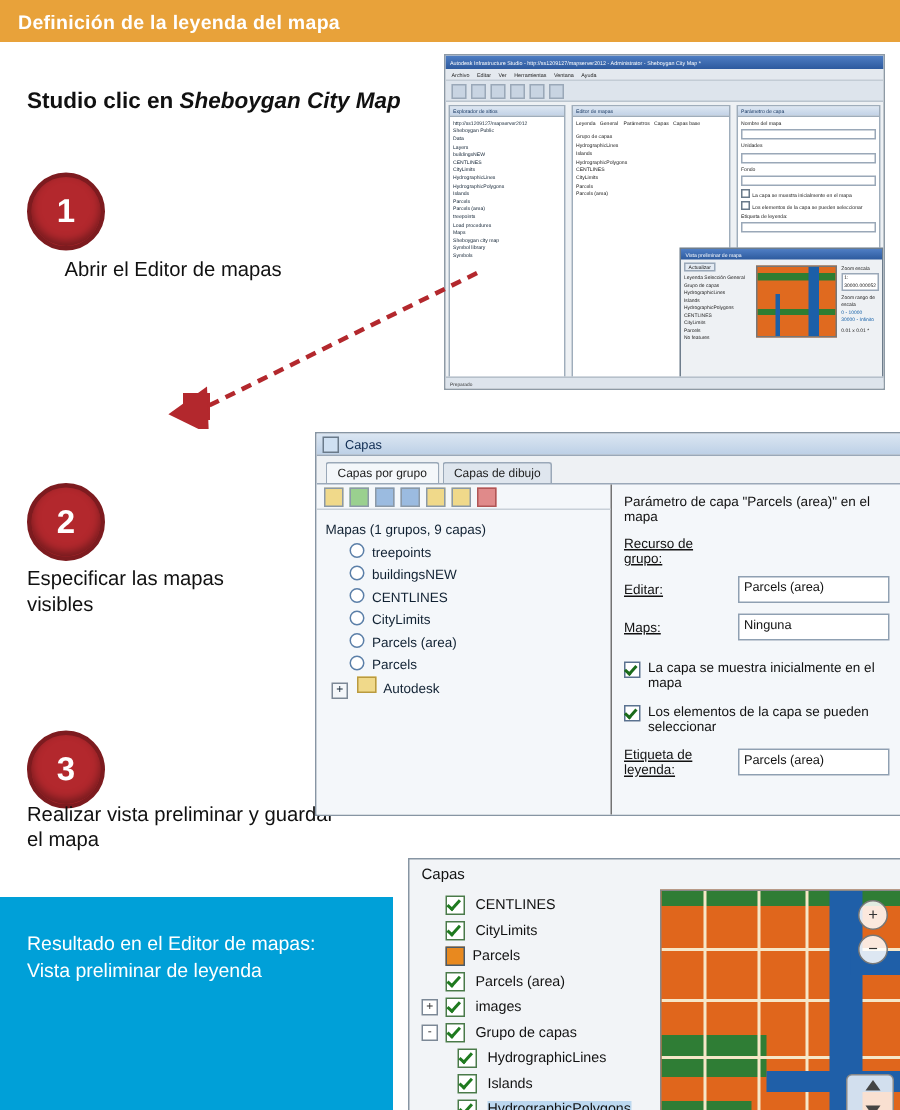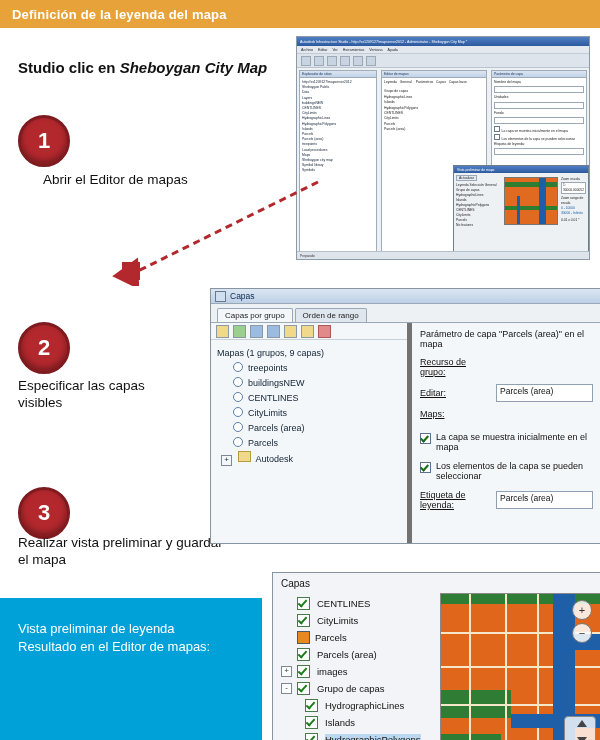--- a/index.html
+++ b/index.html
@@ -105,21 +105,21 @@
     border-bottom:1px solid #9aa8b8;display:flex;align-items:center;gap:4px;padding-left:4px;
     font-size:8.5px;color:#0d2a50;
   }
   .s2-tabs{display:flex;gap:2px;padding:4px 4px 0 6px;}
   .s2-tab{
     font-size:8px;padding:2px 7px;border:1px solid #9aa8b8;border-bottom:none;
     background:#dfe6ee;border-radius:2px 2px 0 0;color:#222;
   }
   .s2-tab.active{background:#f4f7fa;}
   .s2-main{display:flex;height:222px;border-top:1px solid #9aa8b8;background:#f4f7fa;}
-  .s2-left{width:196px;border-right:5px solid #737373;}
+  .s2-left{width:196px;border-right:1px solid #737373;}
   .s2-toolbar{height:16px;display:flex;align-items:center;gap:4px;padding-left:5px;border-bottom:1px solid #c8d0d8;}
   .ticon{width:11px;height:11px;border:1px solid #8b99a7;background:#f0d98a;}
   .ticon.g{background:#9ad08f;}
   .ticon.b{background:#9bbbe0;}
   .ticon.r{background:#e08a8a;border-color:#b05656;}
   .layers{padding:6px 0 0 6px;font-size:9px;line-height:15px;color:#123;}
   .layers .root{font-weight:normal;}
   .lyr{padding-left:16px;white-space:nowrap;}
   .lyr:before{content:"";display:inline-block;width:8px;height:8px;border:1px solid #5b7fa8;border-radius:50%;margin-right:5px;vertical-align:-1px;background:#fff;}
   .grp{padding-left:4px;white-space:nowrap;}
@@ -171,31 +171,31 @@
 </div>
 
 <div class="step-num" style="left:18px;top:115px;">
   <span>1</span>
 </div>
 <div class="step-text" style="left:18px;top:172px;width:230px;margin-left:25px;">Abrir el Editor de mapas</div>
 
 <div class="step-num" style="left:18px;top:322px;">
   <span>2</span>
 </div>
-<div class="step-text" style="left:18px;top:378px;width:170px;">Especificar las capas visibles</div>
+<div class="step-text" style="left:18px;top:378px;width:170px;">Especificar las mapas visibles</div>
 
 <div class="step-num" style="left:18px;top:487px;">
   <span>3</span>
 </div>
 <div class="step-text" style="left:18px;top:535px;width:215px;">Realizar vista preliminar y guardar el mapa</div>
 
 <div class="footer-box">
   <div class="ftext">
+    <div>Resultado en el Editor de mapas:</div>
     <div>Vista preliminar de leyenda</div>
-    <div>Resultado en el Editor de mapas:</div>
   </div>
 </div>
 
 <div class="shot1">
   <div class="s1-title">
     <span>Autodesk Infrastructure Studio - http://ss1209127/mapserver2012 - Administrator - Sheboygan City Map *</span>
   </div>
   <div class="s1-menu">
     <span>Archivo</span>
     <span>Editar</span>
@@ -330,21 +330,21 @@
   <polygon points="10,108 40,108 25,80" fill="#b3282d" transform="rotate(26 25 96)"></polygon>
 </svg>
 
 <div class="shot2">
   <div class="s2-title">
     <span style="width:9px;height:9px;border:1px solid #6a7a8a;background:#cfe0f2;display:inline-block;"></span>
     <span>Capas</span>
   </div>
   <div class="s2-tabs">
     <div class="s2-tab active">Capas por grupo</div>
-    <div class="s2-tab">Orden de rango</div>
+    <div class="s2-tab">Capas de dibujo</div>
   </div>
   <div class="s2-main">
     <div class="s2-left">
       <div class="s2-toolbar">
         <span class="ticon"></span>
         <span class="ticon g"></span>
         <span class="ticon b"></span>
         <span class="ticon b"></span>
         <span class="ticon"></span>
         <span class="ticon"></span>
@@ -369,20 +369,21 @@
       <div class="ttl">Parámetro de capa "Parcels (area)" en el mapa</div>
       <div class="frow">
         <span class="flabel">Recurso de grupo:</span>
       </div>
       <div class="frow">
         <span class="flabel">Editar:</span>
         <span class="finput">Parcels (area)</span>
       </div>
       <div class="frow">
         <span class="flabel">Maps:</span>
+        <span class="finput">Ninguna</span>
       </div>
       <div style="height:6px;"></div>
       <div class="cbrow">
         <span class="cbox on"></span>
         <span>La capa se muestra inicialmente en el mapa</span>
       </div>
       <div class="cbrow">
         <span class="cbox on"></span>
         <span>Los elementos de la capa se pueden seleccionar</span>
       </div>

